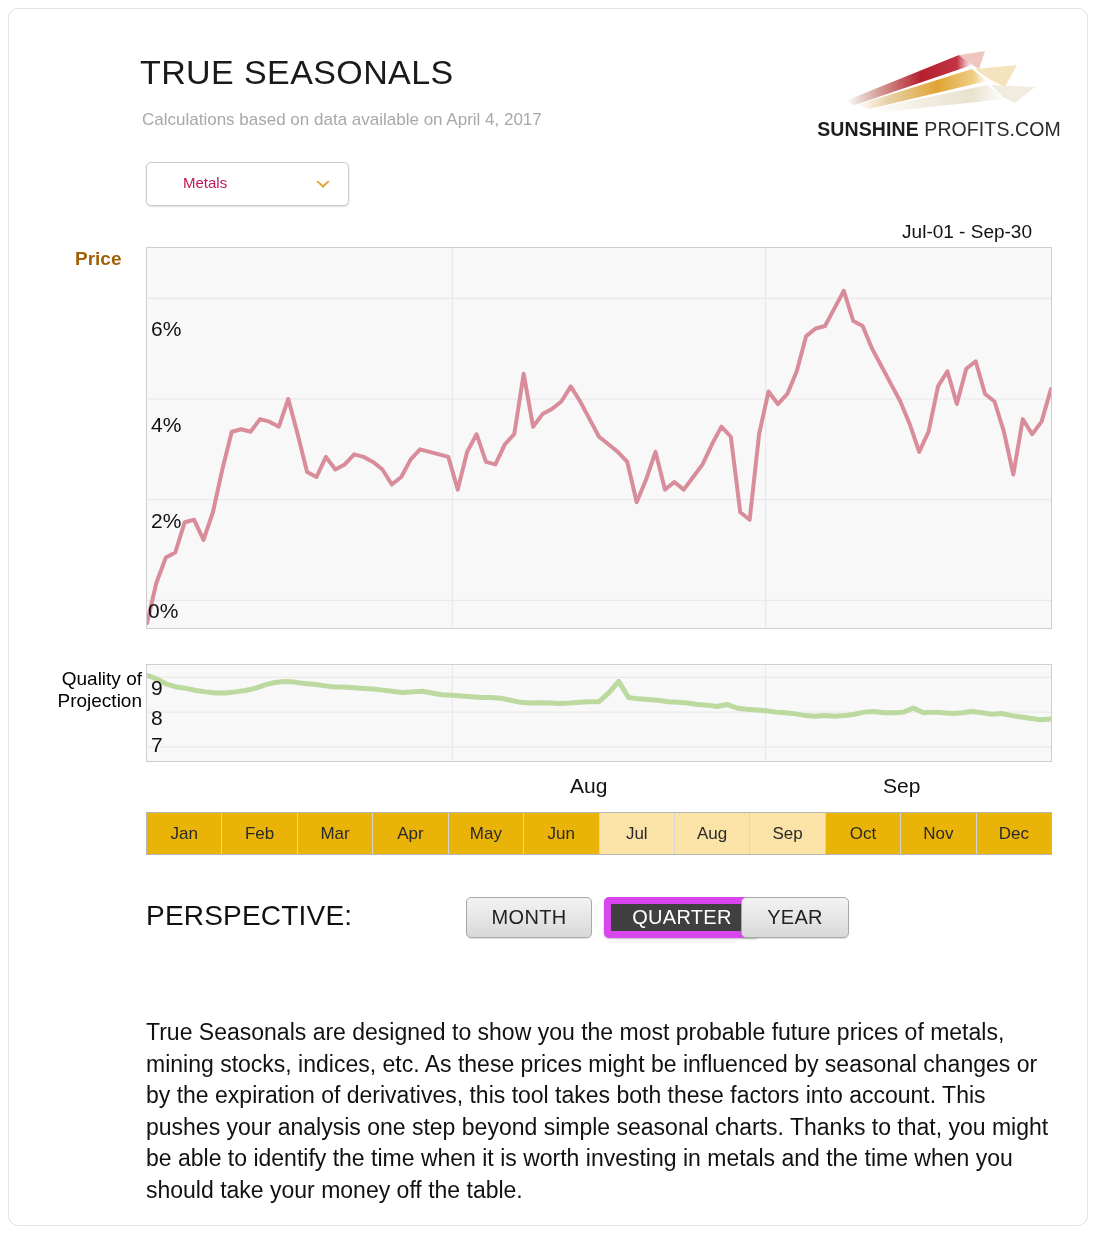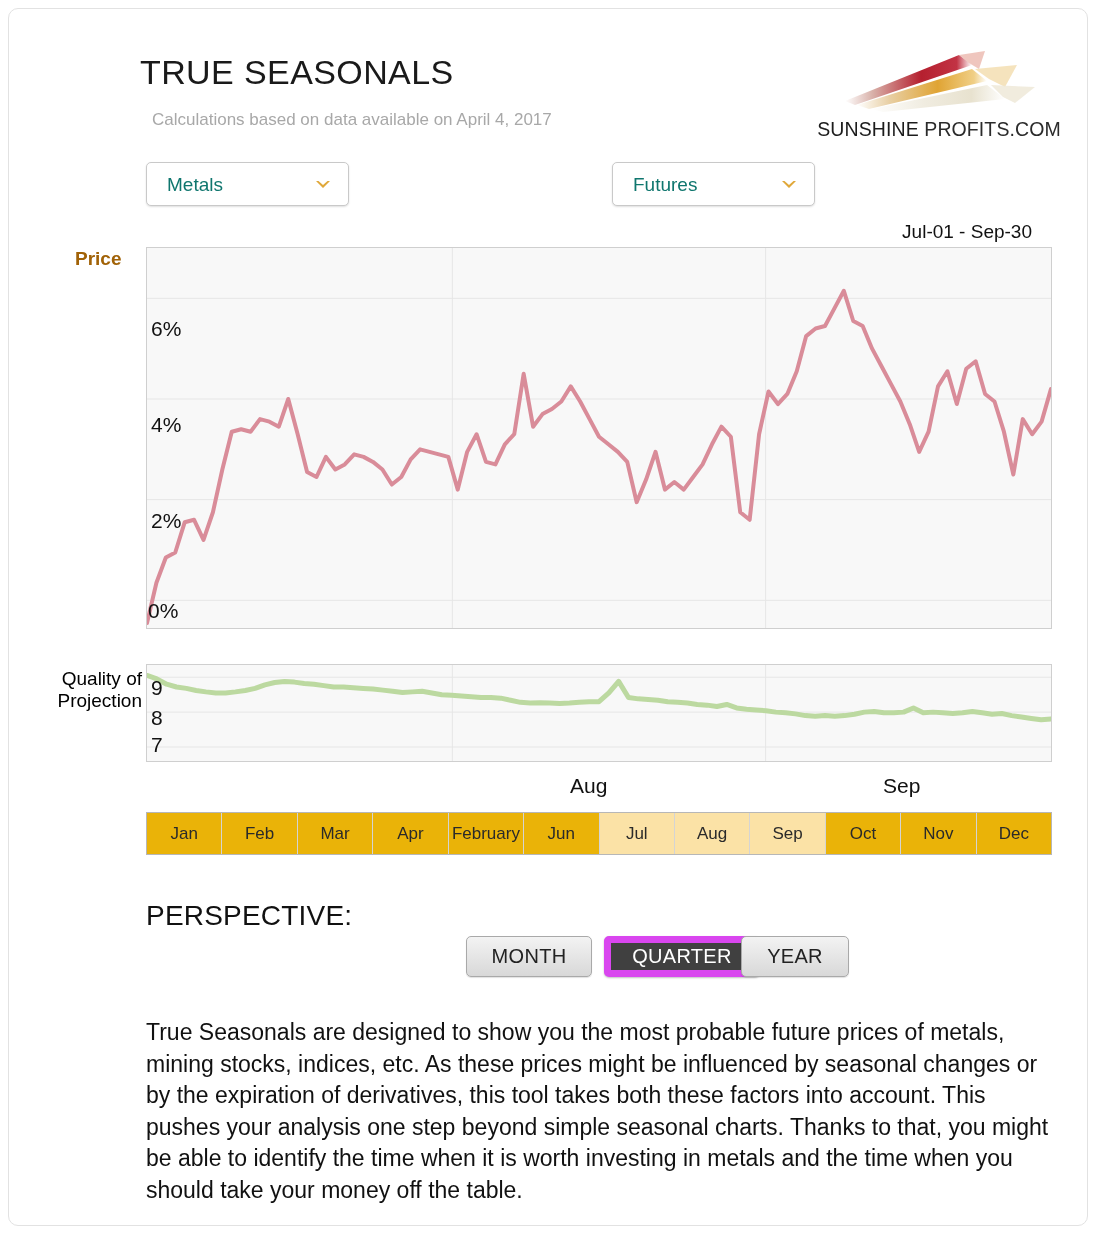--- a/index.html
+++ b/index.html
@@ -31,21 +31,21 @@
     position: absolute;
     left: 131px;
     top: 44px;
     font-size: 34px;
     letter-spacing: 0.4px;
     color: #1a1a1a;
     font-weight: 400;
   }
   .subtitle {
     position: absolute;
-    left: 143px;
+    left: 133px;
     top: 101px;
     font-size: 17px;
     color: #a8a8a8;
     font-weight: 400;
   }
 
   
   .logo {
     position: absolute;
     left: 800px;
@@ -57,43 +57,43 @@
   .logo-text {
     position: absolute;
     left: 2px;
     top: 79px;
     width: 256px;
     text-align: center;
     font-size: 19.5px;
     letter-spacing: 0.1px;
     white-space: nowrap;
   }
-  .logo-text .b { font-weight: 400; color: #1c1c1c; margin-top: 20px; }
+  .logo-text .b { font-weight: 700; color: #1c1c1c; margin-top: 20px; }
   .logo-text .n { font-weight: 400; color: #2b2b2b; }
 
   
   .dropdown {
     position: absolute;
     top: 153px;
     height: 44px;
     background: #ffffff;
     border: 1px solid #c9c9c9;
     border-radius: 5px;
     box-shadow: 0 1px 2px rgba(0,0,0,0.13);
     box-sizing: border-box;
   }
   .dd1 { left: 137px; width: 203px; }
   .dd2 { left: 369px; width: 203px; }
   .dd3 { left: 603px; width: 203px; }
   .dd-label {
     position: absolute;
-    left: 20px;
+    left: 36px;
     top: 11px;
-    font-size: 19px;
-    color: #0f766e;
+    font-size: 15px;
+    color: #be185d;
   }
   .dd-arrow {
     position: absolute;
     right: 13px;
     top: 10px;
     width: 24px;
     height: 24px;
   }
 
   
@@ -198,21 +198,20 @@
     position: absolute;
     top: 888px;
     height: 41px;
     border-radius: 5px;
     display: flex;
     align-items: center;
     justify-content: center;
     font-size: 20px;
     box-sizing: border-box;
     letter-spacing: 0.3px;
-    margin-top: 39px;
   }
   .persp-btn.off {
     background: linear-gradient(#f3f3f3, #d8d8d8);
     border: 1px solid #a9a9a9;
     color: #222;
     box-shadow: 0 1px 1px rgba(0,0,0,0.12);
   }
   .persp-btn.on {
     background: #404040;
     border: 7px solid #d946ef;
@@ -275,26 +274,20 @@
     </svg>
     <div class="logo-text"><span class="b">SUNSHINE</span><span class="n"> PROFITS.COM</span></div>
   </div>
 
   <div class="dropdown dd1">
     <span class="dd-label">Metals</span>
     <svg class="dd-arrow" viewBox="0 0 24 24">
       <path d="M5 8 L12 15 L19 8 L16.5 8 L12 12 L7.5 8 Z" fill="#e0a83a"></path>
     </svg>
   </div>
-  <div class="dropdown dd3">
-    <span class="dd-label">Futures</span>
-    <svg class="dd-arrow" viewBox="0 0 24 24">
-      <path d="M5 8 L12 15 L19 8 L16.5 8 L12 12 L7.5 8 Z" fill="#e0a83a"></path>
-    </svg>
-  </div>
 
   <div class="price-label">Price</div>
   <div class="range-label">Jul-01 - Sep-30</div>
   <div class="price-chart">
     <svg class="chart-svg" id="price-svg" viewBox="0 0 906 382" preserveAspectRatio="none">
         <line x1="0" y1="354.17218543046357" x2="906" y2="354.17218543046357" stroke="#e6e6e6" stroke-width="1" vector-effect="non-scaling-stroke"></line>
         <line x1="0" y1="252.98013245033113" x2="906" y2="252.98013245033113" stroke="#e6e6e6" stroke-width="1" vector-effect="non-scaling-stroke"></line>
         <line x1="0" y1="151.78807947019868" x2="906" y2="151.78807947019868" stroke="#e6e6e6" stroke-width="1" vector-effect="non-scaling-stroke"></line>
         <line x1="0" y1="50.59602649006621" x2="906" y2="50.59602649006621" stroke="#e6e6e6" stroke-width="1" vector-effect="non-scaling-stroke"></line>
         <line x1="306" y1="0" x2="306" y2="382" stroke="#e6e6e6" stroke-width="1" vector-effect="non-scaling-stroke"></line>
@@ -323,21 +316,21 @@
   <div class="axis-tick" style="left:142px; top:724px;">7</div>
 
   <div class="axis-month" id="axis-month-0" style="left: 561px;">Aug</div>
   <div class="axis-month" id="axis-month-1" style="left: 874px;">Sep</div>
 
   <div class="months" id="month-selector">
       <div class="month-cell">Jan</div>
       <div class="month-cell">Feb</div>
       <div class="month-cell">Mar</div>
       <div class="month-cell">Apr</div>
-      <div class="month-cell">February</div>
+      <div class="month-cell">May</div>
       <div class="month-cell">Jun</div>
       <div class="month-cell active">Jul</div>
       <div class="month-cell active">Aug</div>
       <div class="month-cell active">Sep</div>
       <div class="month-cell">Oct</div>
       <div class="month-cell">Nov</div>
       <div class="month-cell">Dec</div>
     </div>
 
   <div class="persp-label">PERSPECTIVE:</div>

